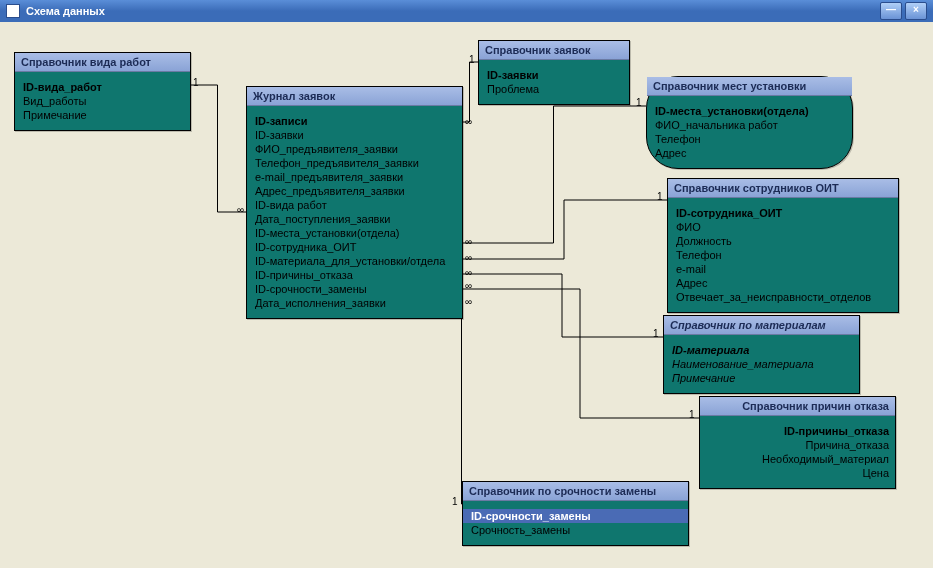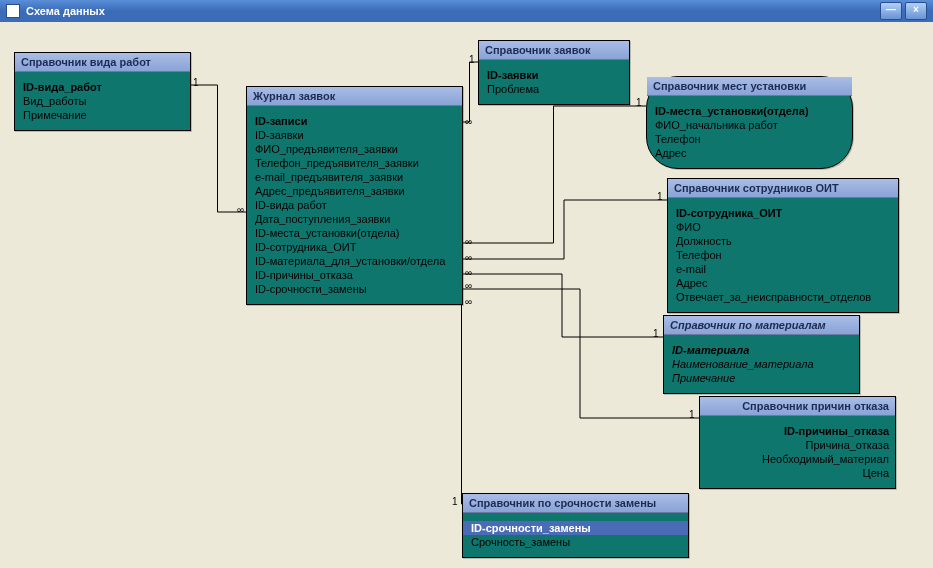--- a/index.html
+++ b/index.html
@@ -150,20 +150,21 @@
             <div class="fld">Телефон_предъявителя_заявки</div>
             <div class="fld">e-mail_предъявителя_заявки</div>
             <div class="fld">Адрес_предъявителя_заявки</div>
             <div class="fld">ID-вида работ</div>
             <div class="fld">Дата_поступления_заявки</div>
             <div class="fld">ID-места_установки(отдела)</div>
             <div class="fld">ID-сотрудника_ОИТ</div>
             <div class="fld">ID-материала_для_установки/отдела</div>
             <div class="fld">ID-причины_отказа</div>
             <div class="fld">ID-срочности_замены</div>
+            <div class="fld">Дата_исполнения_заявки</div>
           </div>
         </div>
         <div class="entity" style="left: 646px; top: 54px; width: 205px; border-radius: 32px;">
           <div class="hdr">Справочник мест установки</div>
           <div class="fields">
             <div class="fld pk">ID-места_установки(отдела)</div>
             <div class="fld">ФИО_начальника работ</div>
             <div class="fld">Телефон</div>
             <div class="fld">Адрес</div>
           </div>
@@ -190,21 +191,21 @@
         </div>
         <div class="entity" style="left: 699px; top: 374px; width: 195px; text-align: right;">
           <div class="hdr">Справочник причин отказа</div>
           <div class="fields">
             <div class="fld pk">ID-причины_отказа</div>
             <div class="fld">Причина_отказа</div>
             <div class="fld">Необходимый_материал</div>
             <div class="fld">Цена</div>
           </div>
         </div>
-        <div class="entity" style="left: 462px; top: 459px; width: 225px; margin-top: 12px;">
+        <div class="entity" style="left: 462px; top: 459px; width: 225px;">
           <div class="hdr">Справочник по срочности замены</div>
           <div class="fields">
             <div class="fld pk sel">ID-срочности_замены</div>
             <div class="fld">Срочность_замены</div>
           </div>
         </div>
       </div>
     <div id="labels-layer">
         <div class="card-label" style="left: 193px; top: 56px;">1</div>
         <div class="card-label" style="left: 237px; top: 183px;">∞</div>

